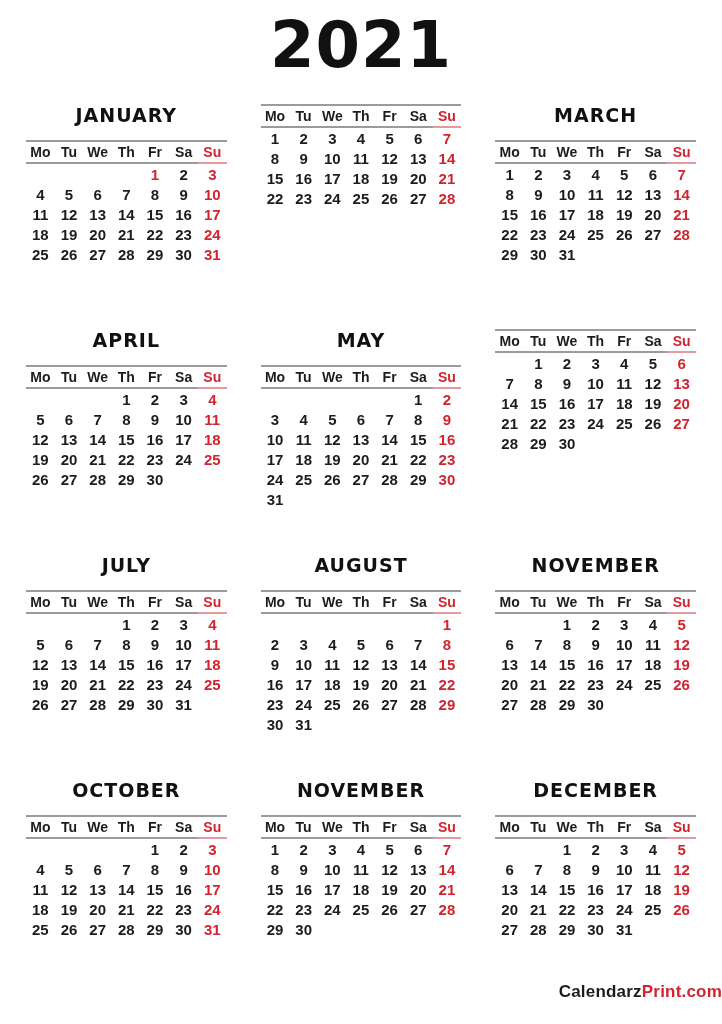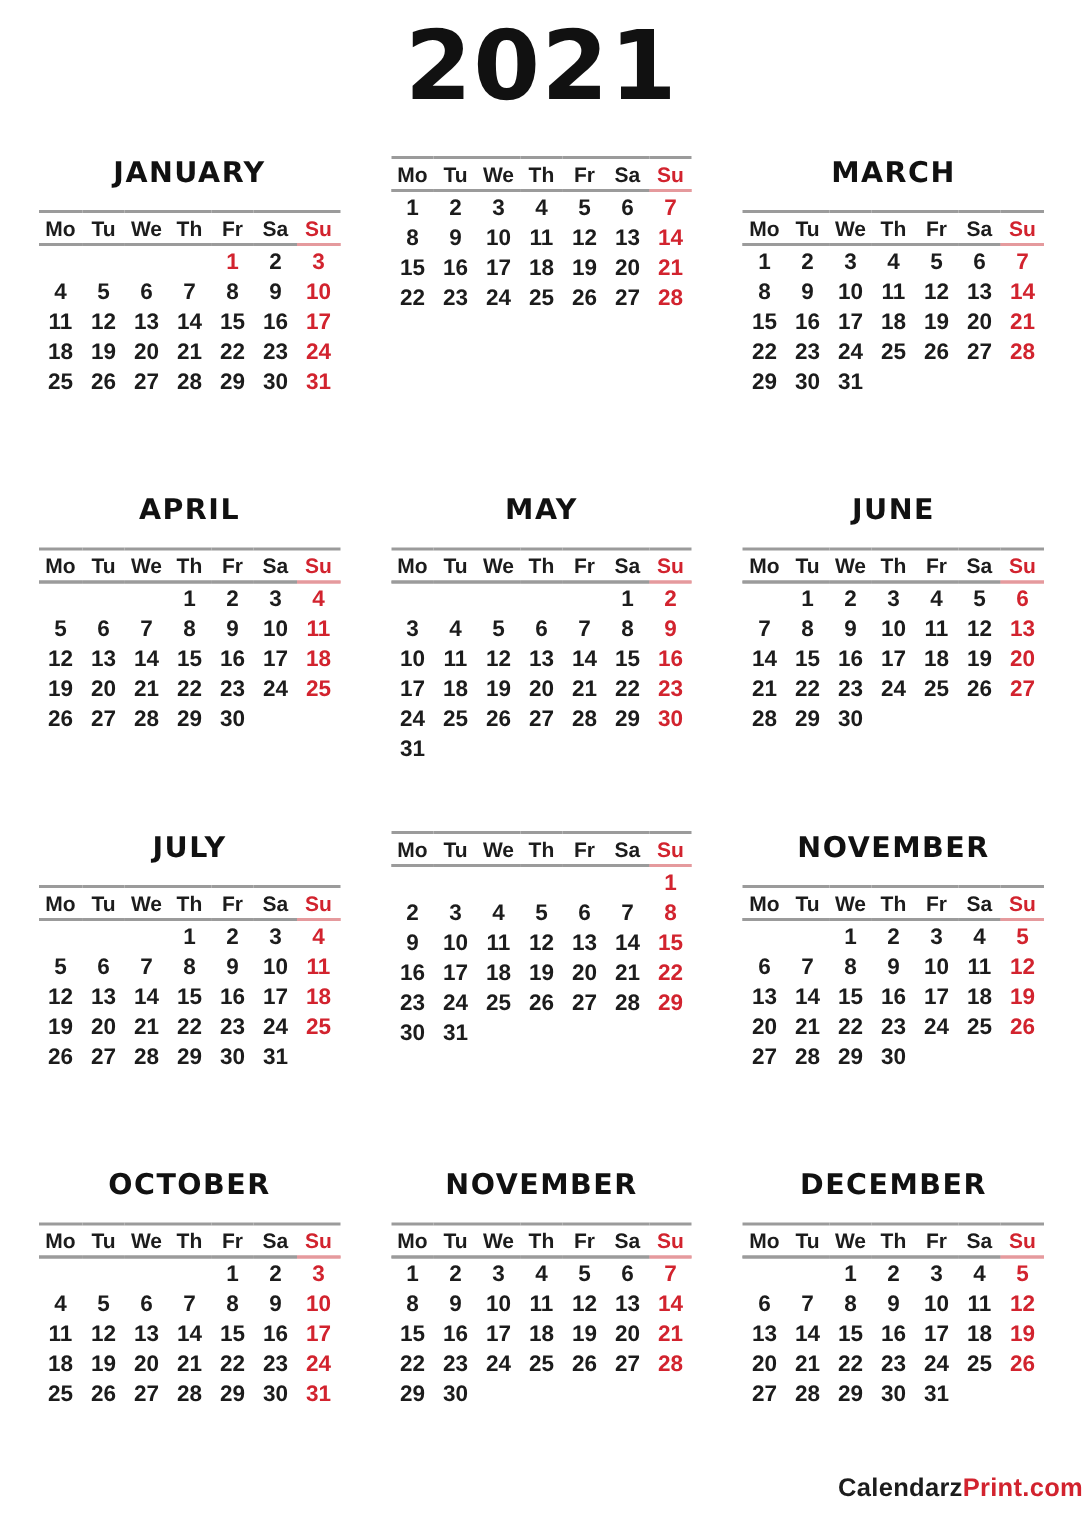--- a/index.html
+++ b/index.html
@@ -401,21 +401,20 @@
             <td></td>
             <td></td>
             <td></td>
             <td></td>
           </tr>
         </tbody>
     </table>
   </div>
 
   <div class="month-block">
-    <div class="month-title">JUNE</div>
     <table class="cal">
       <thead>
         <tr>
             <th>Mo</th>
             <th>Tu</th>
             <th>We</th>
             <th>Th</th>
             <th>Fr</th>
             <th>Sa</th>
             <th class="sun">Su</th>
@@ -529,20 +528,21 @@
             <td>29</td>
             <td>30</td>
             <td>31</td>
             <td></td>
           </tr>
         </tbody>
     </table>
   </div>
 
   <div class="month-block">
+    <div class="month-title">AUGUST</div>
     <table class="cal">
       <thead>
         <tr>
             <th>Mo</th>
             <th>Tu</th>
             <th>We</th>
             <th>Th</th>
             <th>Fr</th>
             <th>Sa</th>
             <th class="sun">Su</th>

